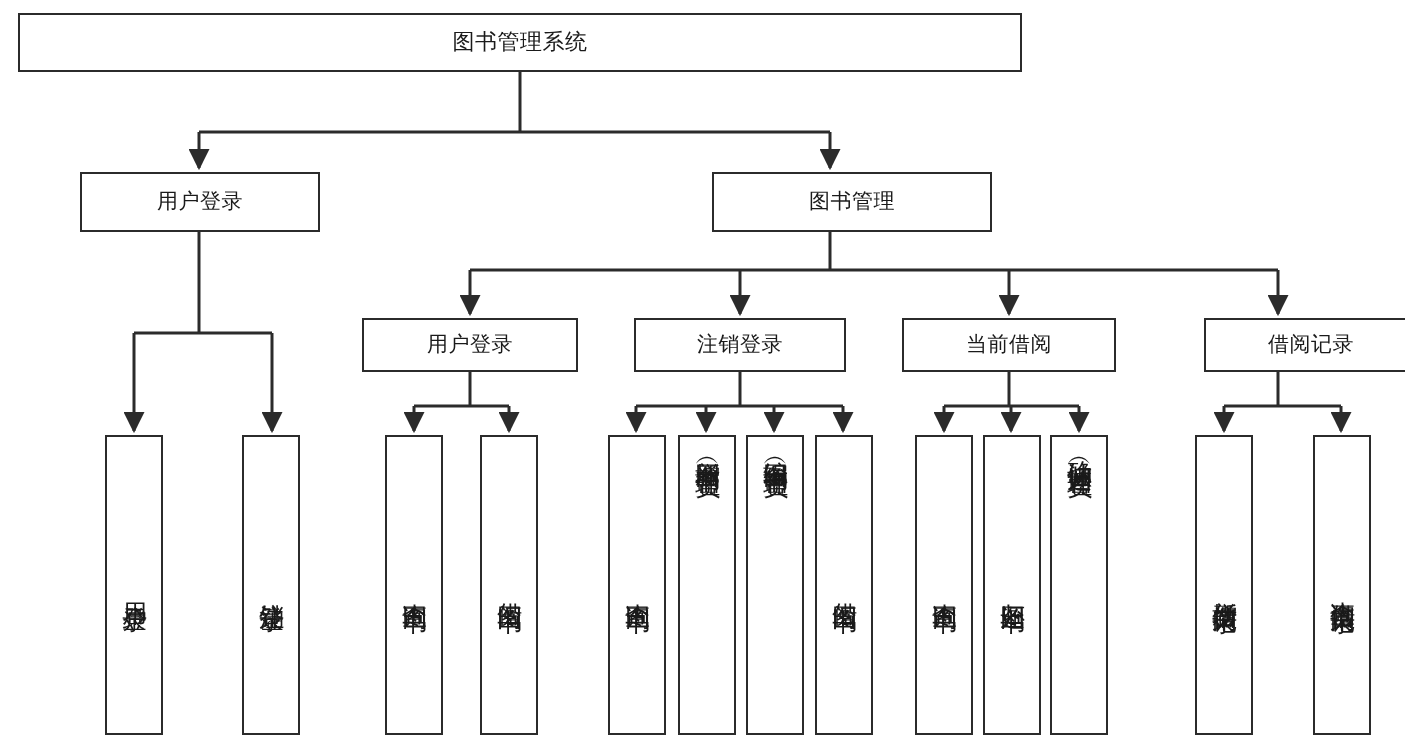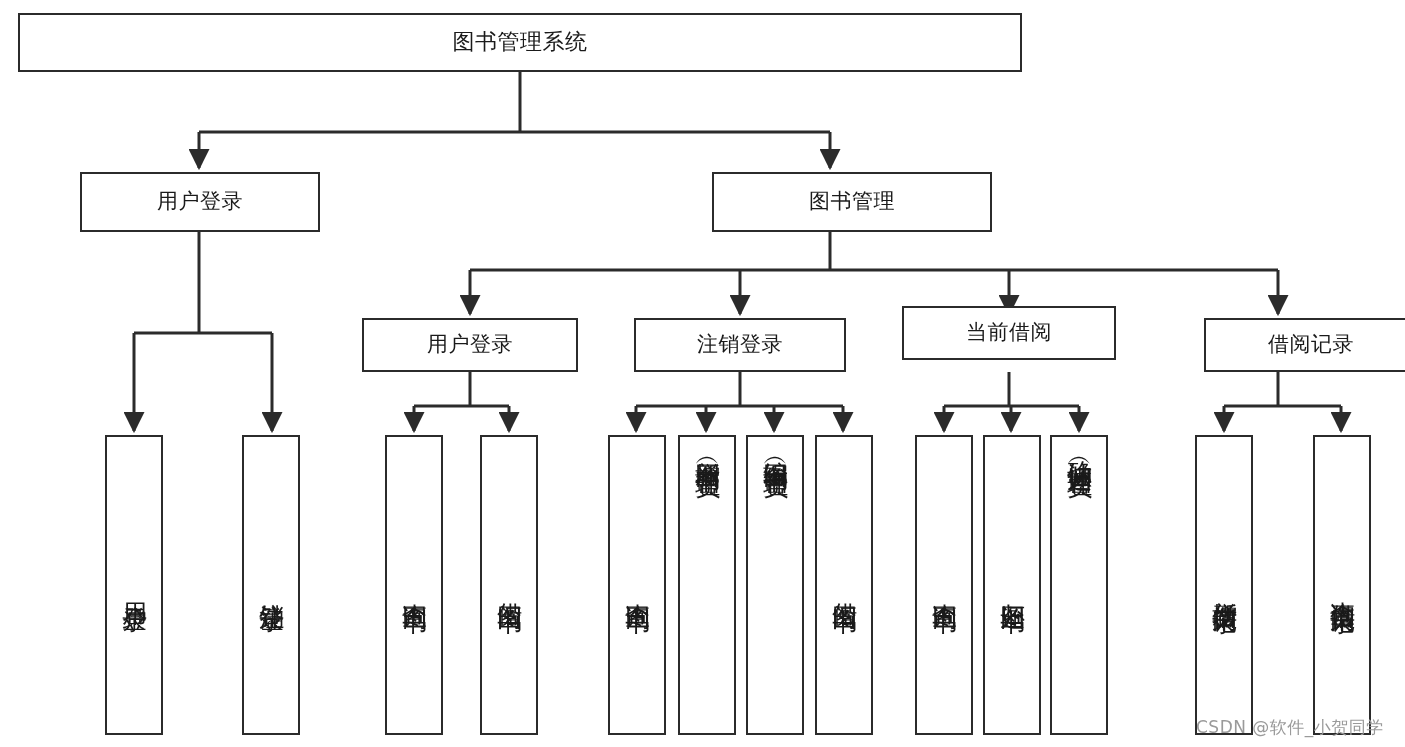--- a/index.html
+++ b/index.html
@@ -141,21 +141,21 @@
   <div class="node h" style="left:712px; top:172px; width:280px; height:60px;">
     <span class="label">图书管理</span>
   </div>
 
   <div class="node h" style="left:362px; top:318px; width:216px; height:54px;">
     <span class="label">用户登录</span>
   </div>
   <div class="node h" style="left:634px; top:318px; width:212px; height:54px;">
     <span class="label">注销登录</span>
   </div>
-  <div class="node h" style="left:902px; top:306px; width:214px; height:54px;">
+  <div class="node h" style="left:902px; top:318px; width:214px; height:54px;">
     <span class="label">当前借阅</span>
   </div>
   <div class="node h" style="left:1172px; top:318px; width:214px; height:54px;margin-left:32px;">
     <span class="label">借阅记录</span>
   </div>
 
   <div class="node v center" style="left:105px; top:435px; width:58px; height:300px;">
     <span class="label">用户登录</span>
   </div>
   <div class="node v center" style="left:242px; top:435px; width:58px; height:300px;">
@@ -192,15 +192,14 @@
     <span class="label">确认归还（管理员）</span>
   </div>
 
   <div class="node v center" style="left:1195px; top:435px; width:58px; height:300px;">
     <span class="label">新增借阅记录</span>
   </div>
   <div class="node v center" style="left:1313px; top:435px; width:58px; height:300px;">
     <span class="label">查询借阅记录</span>
   </div>
 
-  <div class="watermark" style="left:1196px; top:716px;">CSDN @软件_小贺同学</div>
 
 </div>
 
 </body></html>

